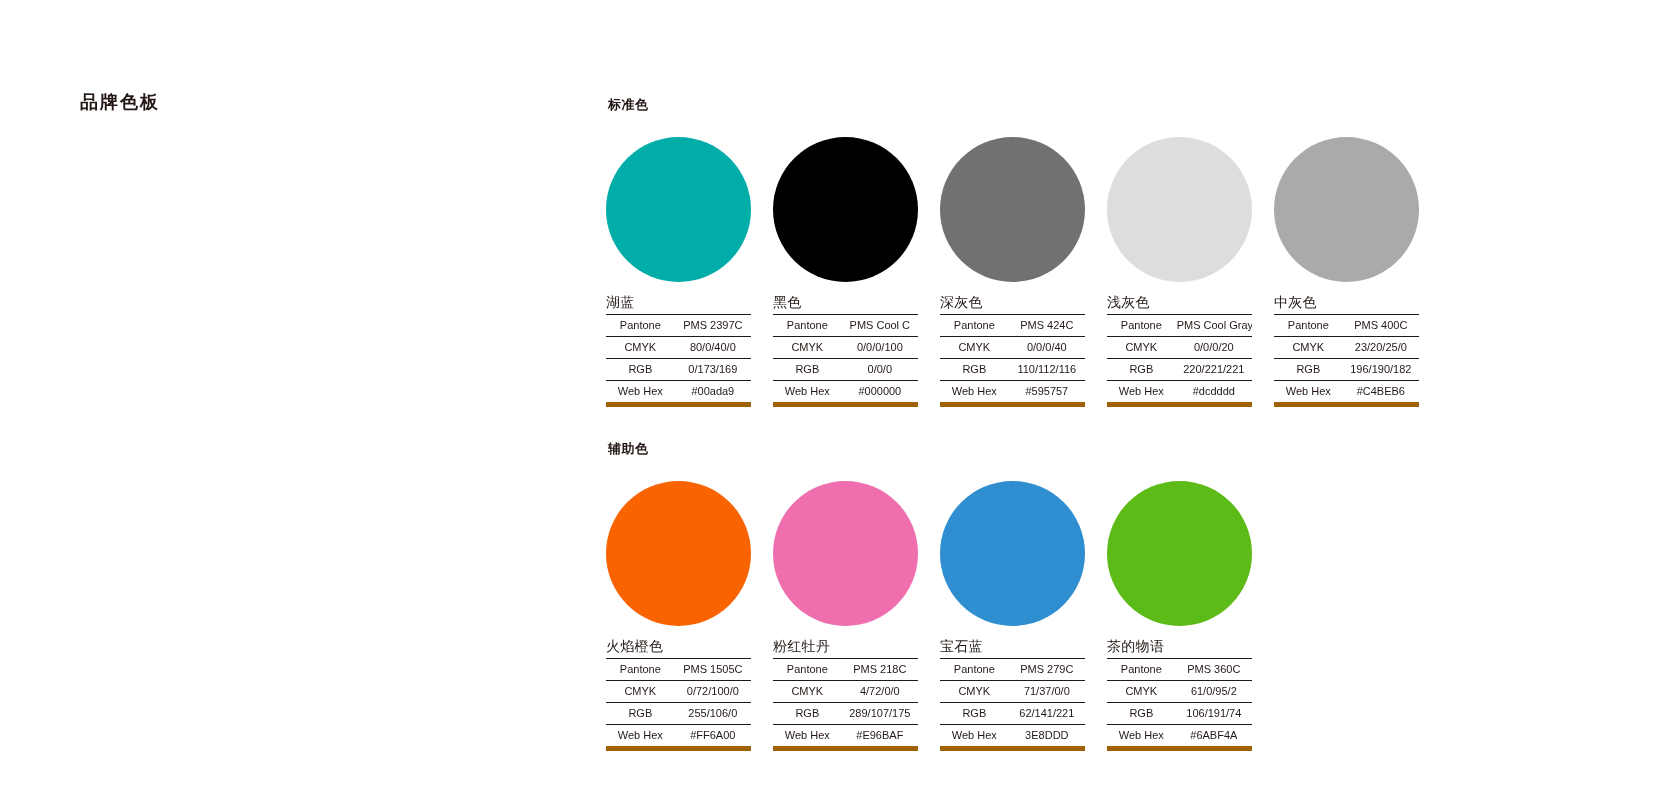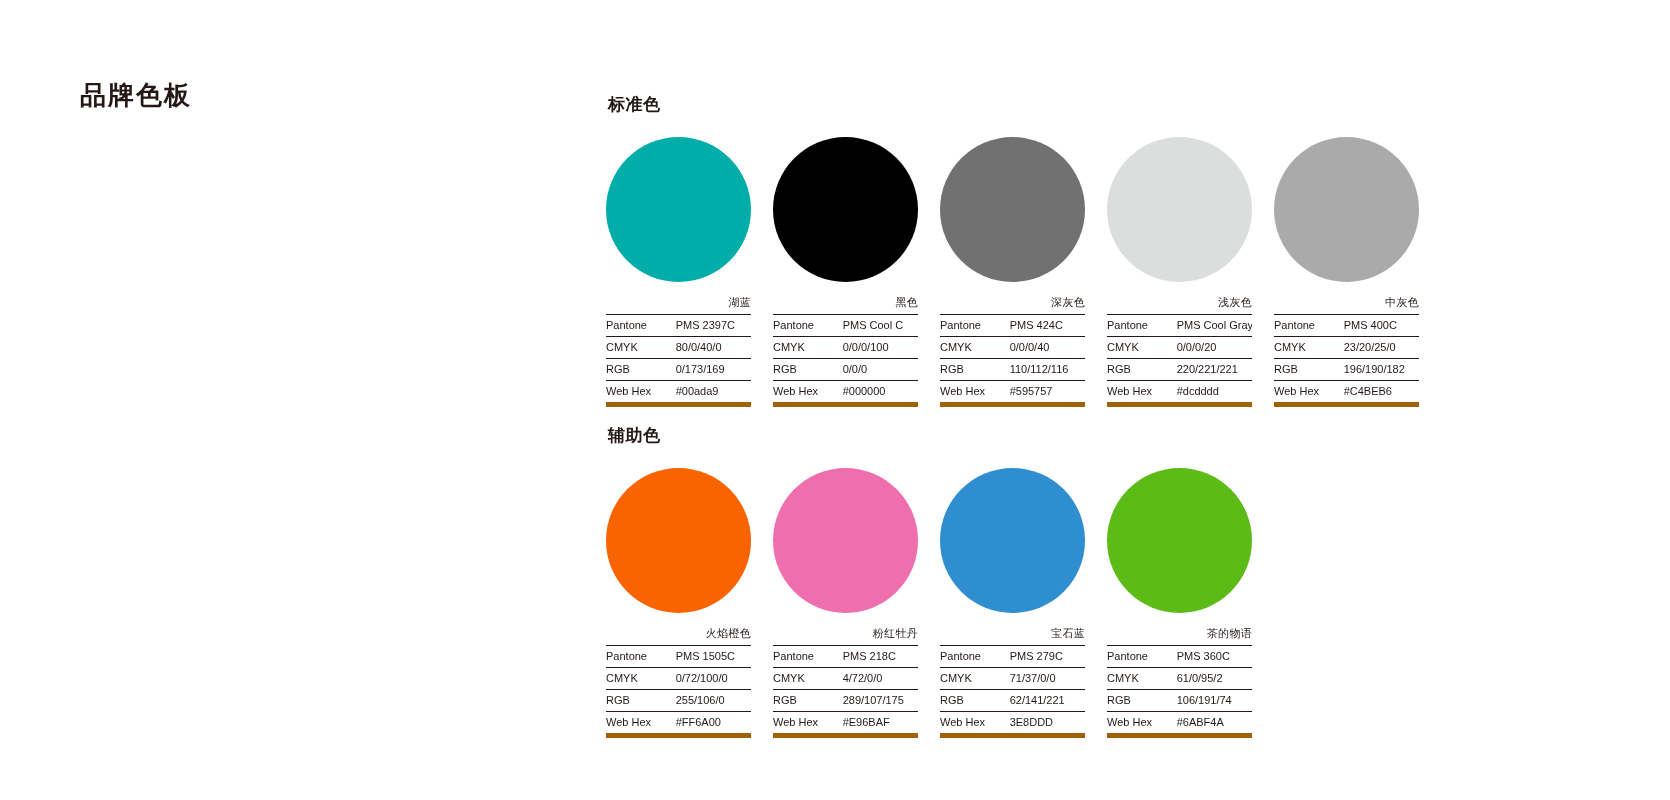--- a/index.html
+++ b/index.html
@@ -13,45 +13,45 @@
     position: relative;
     font-family: "Liberation Sans", "DejaVu Sans", sans-serif;
     color: #231815;
     overflow: hidden;
   }
 
   
   .page-title {
     position: absolute;
     left: 80px;
-    top: 78px;
-    font-size: 26px;
+    top: 90px;
+    font-size: 18px;
     font-weight: 700;
     letter-spacing: 2px;
     color: #231815;
     white-space: nowrap;
   }
 
   
   .palette {
     position: absolute;
     left: 606px;
     top: 98px;
     width: 1020px;
   }
 
   .group {
     position: relative;
   }
   .group + .group {
-    margin-top: 22px;
+    margin-top: 35px;
   }
 
   .group-label {
-    font-size: 17px;
+    font-size: 13px;
     font-weight: 700;
     color: #231815;
     letter-spacing: .5px;
     margin: 0 0 12px 2px;
     height: 14px;
     line-height: 14px;
   }
 
   .swatch-row {
     display: flex;
@@ -74,22 +74,22 @@
     width: 145px;
     height: 145px;
     border-radius: 50%;
     box-sizing: border-box;
   }
   .chip.outlined {
     border: 1px solid #7d7d7d;
   }
 
   .swatch-name {
-    text-align: right;
-    font-size: 11px;
+    text-align: left;
+    font-size: 14px;
     line-height: 16px;
     padding-bottom: 4px;
     color: #231815;
     letter-spacing: .3px;
   }
 
   table.spec {
     width: 100%;
     border-collapse: collapse;
     table-layout: fixed;
@@ -105,25 +105,25 @@
     color: #231815;
     font-size: 11px;
     line-height: 21px;
     white-space: nowrap;
     overflow: hidden;
   }
   table.spec tr:last-child td {
     border-bottom: 5px solid #a16207;
   }
   td.k {
-    text-align: left;
+    text-align: center;
     width: 48%;
   }
   td.v {
-    text-align: left;
+    text-align: center;
     width: 52%;
   }
 </style>
 </head>
 <body style="background: rgb(255, 255, 255);">
 
 <div class="page-title">品牌色板</div>
 
 <div class="palette">
 

